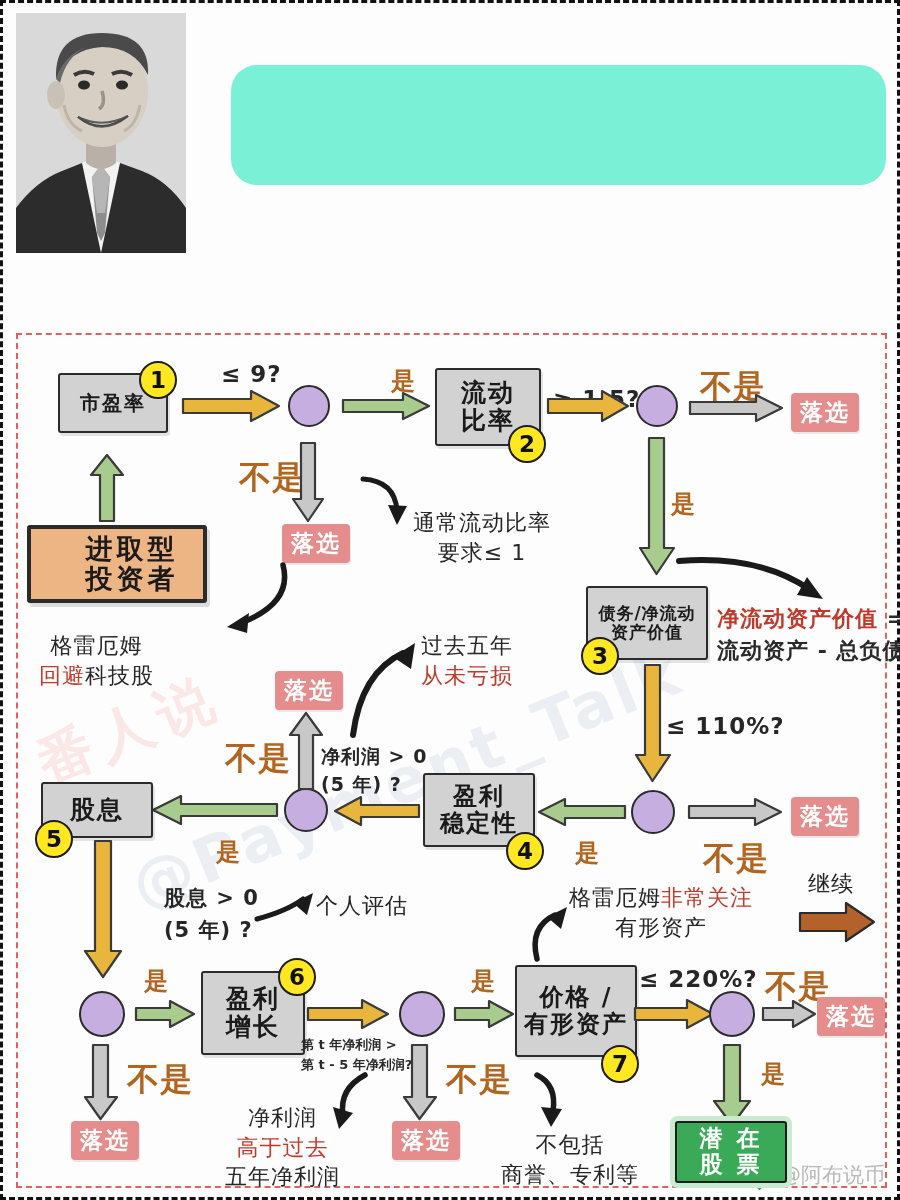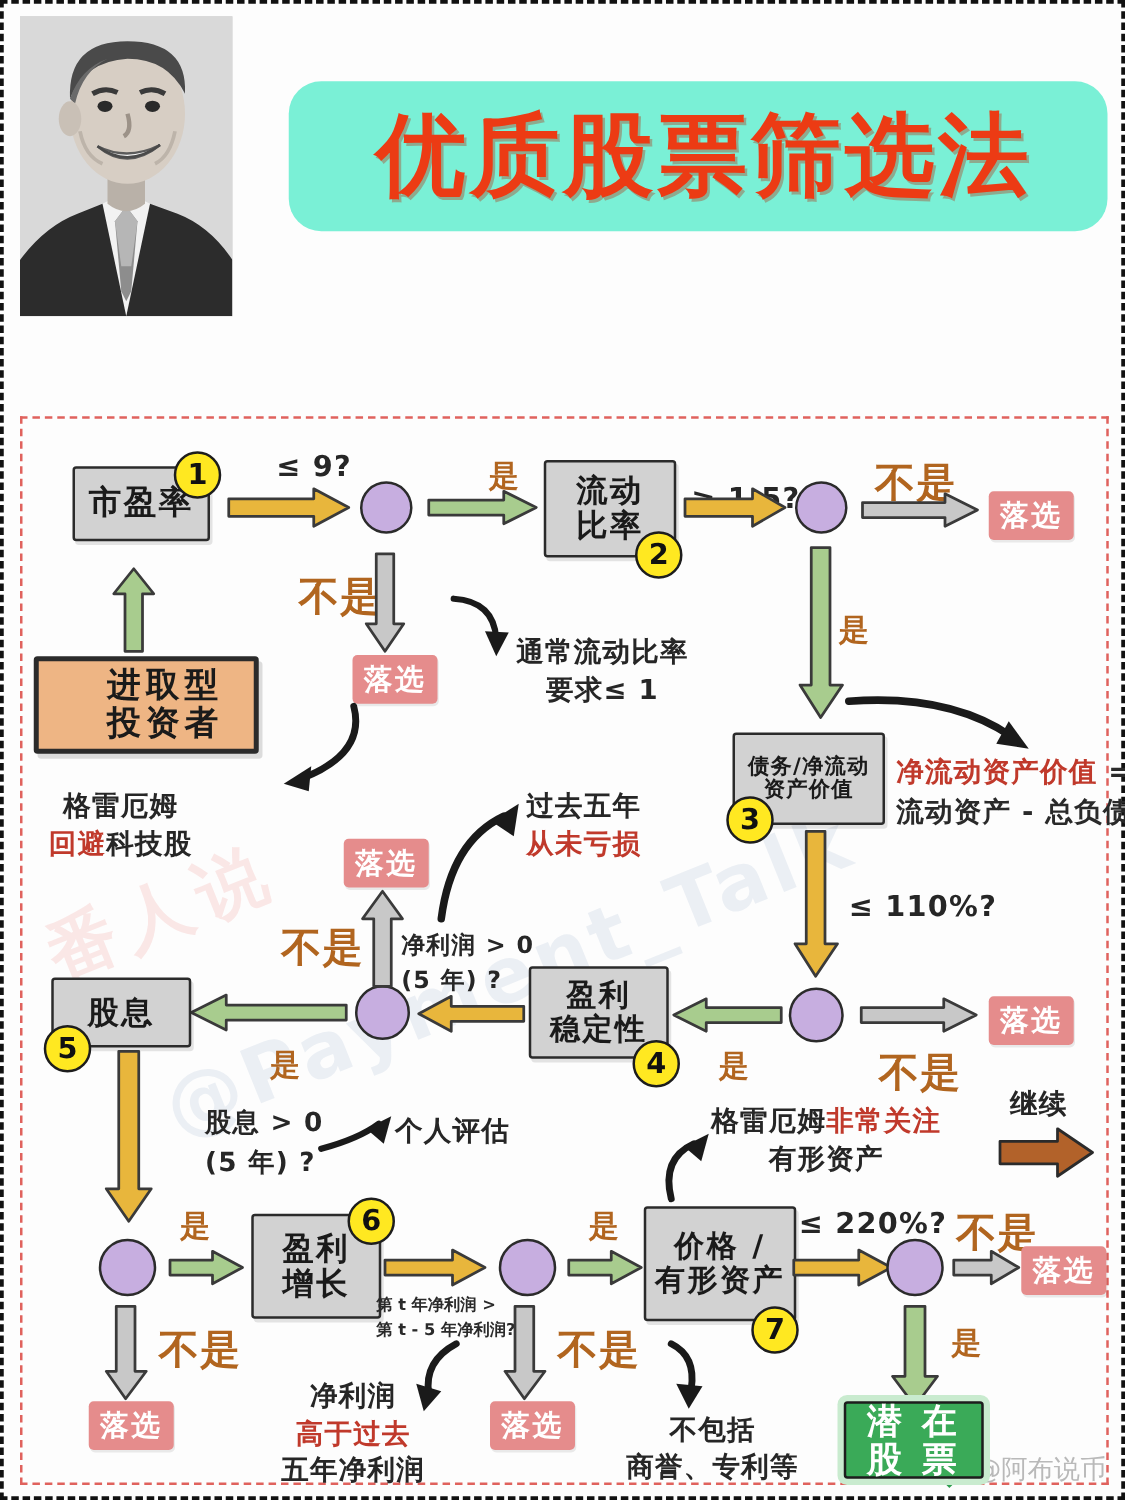--- a/index.html
+++ b/index.html
@@ -65,21 +65,21 @@
 
   .reject{position:absolute;background:#e58c8c;color:#ffffff;font-weight:bold;
           padding:4px 9px;border-radius:4px;font-size:23px;letter-spacing:2px;
           box-shadow:1px 2px 0 rgba(0,0,0,.08);}
 
   
   .lbl{position:absolute;font-weight:bold;white-space:nowrap;}
   .lbl.yes{color:#b1651f;font-size:24px;letter-spacing:1px;}
   .lbl.no{color:#b1651f;font-size:32px;letter-spacing:1px;}
   .lbl.cond{color:#262626;font-size:23px;font-weight:bold;letter-spacing:1px;}
-  .lbl.note{color:#262626;font-size:22px;font-weight:bold;line-height:1.35;
+  .lbl.note{color:#262626;font-size:22px;font-weight:normal;line-height:1.35;
             text-align:center;letter-spacing:1px;}
   .lbl.note .red{color:#c0392b;}
   .lbl.tiny{font-size:13px;font-weight:bold;color:#2a2a2a;line-height:1.5;
             letter-spacing:0px;}
   .lbl.redfml{color:#c0392b;font-size:22px;font-weight:bold;line-height:1.45;
               letter-spacing:1px;}
   .lbl.redfml .dk{color:#2a2a2a;}
 
   
   .arw{position:absolute;}
@@ -120,32 +120,31 @@
 
       <path d="M62 104 Q86 124 112 103 Q86 116 62 104 Z" fill="#f7f7f7" stroke="#5b5b5b" stroke-width="2"></path>
       <path d="M62 104 Q86 122 112 103" stroke="#4a4a4a" stroke-width="2" fill="none"></path>
 
       <path d="M48 92 Q52 112 66 118" stroke="#bdb4aa" stroke-width="3" fill="none"></path>
       <path d="M124 92 Q120 112 108 118" stroke="#bdb4aa" stroke-width="3" fill="none"></path>
     </svg>
   </div>
 
   <div id="title-band"></div>
-  <div id="title-text">优质股票筛选法</div>
 
   <div id="frame"></div>
 
   <div class="wm" id="wm1">番人说</div>
   <div class="wm" id="wm2">@Payment_Talk</div>
   <div id="wm-corner">
     <span class="dia"></span>
     <span>@阿布说币</span>
   </div>
 
-  <div class="node" style="left:55px;top:370px;width:110px;height:60px;font-size:26px;letter-spacing:2px;">
+  <div class="node" style="left:55px;top:370px;width:110px;height:60px;font-size:20px;letter-spacing:2px;">
     <span>市盈率</span>
   </div>
   <div class="badge" style="left:136px;top:358px;">
     <span>1</span>
   </div>
 
   <div class="lbl cond" style="left:218px;top:358px;">≤ 9?</div>
 
   <div class="arw" style="left:178px;top:386px;">
     <svg width="100" height="34" viewBox="0 0 100 34">
@@ -261,21 +260,21 @@
     </svg>
   </div>
 
   <div class="lbl redfml" style="left:714px;top:600px;">
     <div>
       <span>净流动资产价值</span><span class="dk"> = </span>
     </div>
     <div class="dk">流动资产 - 总负债</div>
   </div>
 
-  <div class="lbl cond" style="left:663px;top:710px;margin-left:13px;">≤ 110%?</div>
+  <div class="lbl cond" style="left:663px;top:710px;">≤ 110%?</div>
 
   <div class="arw" style="left:631px;top:660px;">
     <svg width="38" height="120" viewBox="0 0 38 120">
       <path d="M11 2 L26 2 L26 92 L36 92 L18.5 118 L2 92 L11 92 Z" fill="#e8b63c" stroke="#3a3a3a" stroke-width="2.2" stroke-linejoin="round"></path>
     </svg>
   </div>
 
   <div class="circle" style="left:628px;top:787px;width:44px;height:44px;"></div>
 
   <div class="lbl no" style="left:700px;top:834px;">不是</div>
@@ -489,21 +488,21 @@
   <div class="reject" style="left:814px;top:994px;">落选</div>
 
   <div class="lbl yes" style="left:758px;top:1055px;">是</div>
 
   <div class="arw" style="left:709px;top:1040px;">
     <svg width="40" height="84" viewBox="0 0 40 84">
       <path d="M12 2 L28 2 L28 58 L38 58 L20 82 L2 58 L12 58 Z" fill="#a8cc8e" stroke="#3a3a3a" stroke-width="2.2" stroke-linejoin="round"></path>
     </svg>
   </div>
 
-  <div class="node green two-line" style="left:672px;top:1118px;width:112px;height:62px;font-size:28px;letter-spacing:3px;">
+  <div class="node green two-line" style="left:672px;top:1118px;width:112px;height:62px;font-size:23px;letter-spacing:3px;">
     <span>潜 在</span>
     <span>股 票</span>
   </div>
 
   <div class="arw" style="left:526px;top:1068px;">
     <svg width="48" height="62" viewBox="0 0 48 62">
       <path d="M8 4 Q28 14 24 40" stroke="#1a1a1a" stroke-width="5.5" fill="none" stroke-linecap="round"></path>
       <path name="head" d="M22 56 L12 36 L33 38 Z" fill="#1a1a1a"></path>
     </svg>
   </div>

